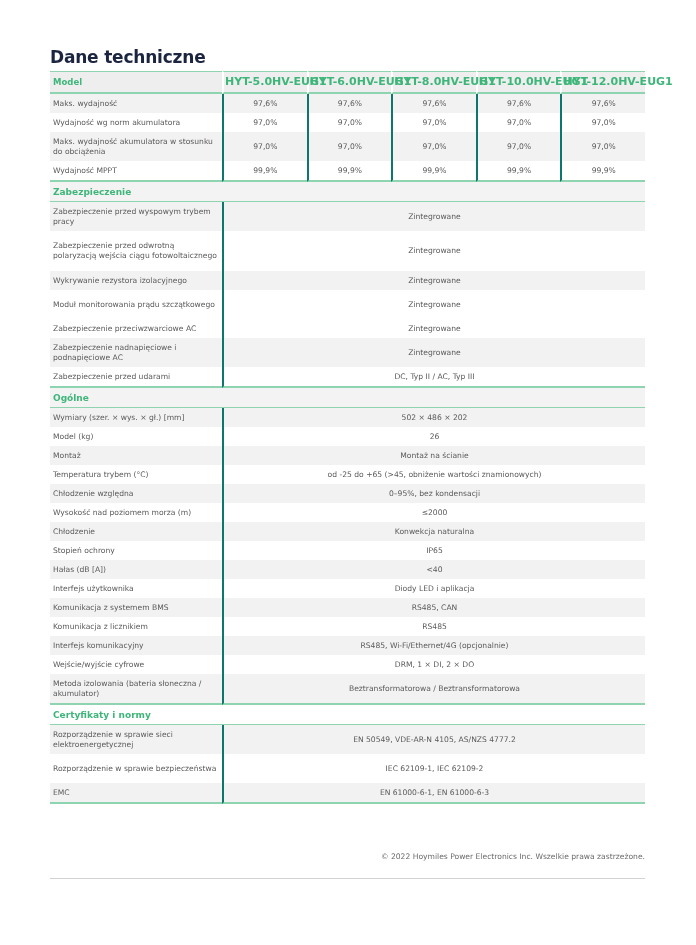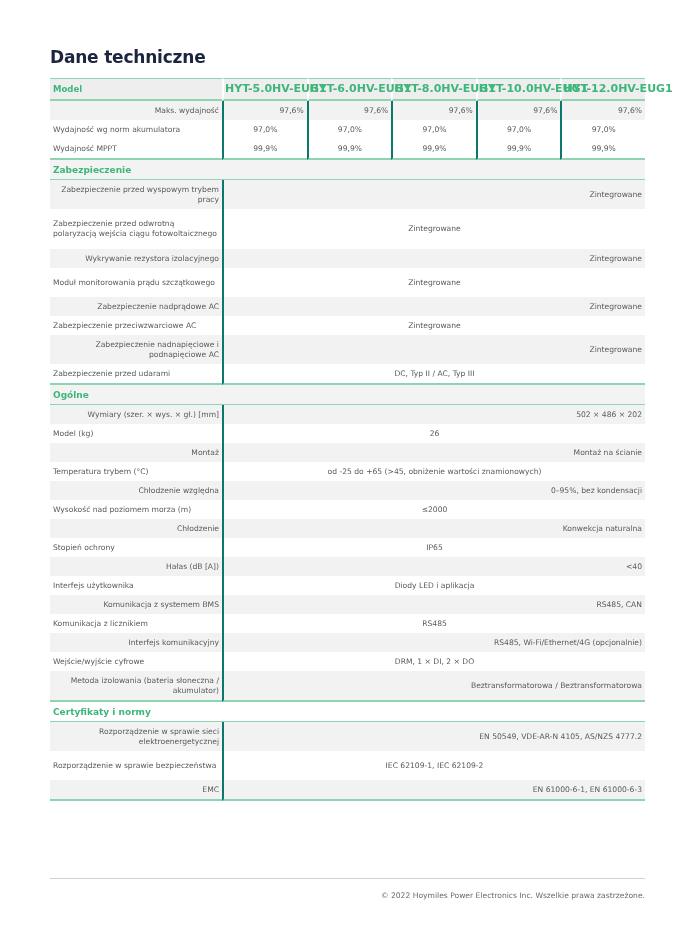--- a/index.html
+++ b/index.html
@@ -1,40 +1,40 @@
 <!DOCTYPE html>
 <html><head>
 <meta charset="utf-8">
 <style>
   html, body { margin:0; padding:0; background:#ffffff; }
   body { width:696px; height:945px; position:relative; font-family:"DejaVu Sans", sans-serif; color:#555; overflow:hidden; }
   .title { position:absolute; left:50px; top:47px; font-size:17px; font-weight:bold; color:#1c2540; letter-spacing:-0.2px; margin:0; font-family:"DejaVu Sans", sans-serif; }
-  table.spec { position:absolute; left:50px; top:78px; width:595px; border-collapse:separate; border-spacing:0; table-layout:fixed; font-size:7.6px; }
+  table.spec { position:absolute; left:50px; top:71px; width:595px; border-collapse:separate; border-spacing:0; table-layout:fixed; font-size:7.6px; }
   table.spec col.c-label { width:172px; }
   table.spec col.c-model { width:84.6px; }
   table.spec td { padding:0 3px; vertical-align:middle; line-height:10px; color:#5a5a5a; }
   table.spec td.lbl { padding-left:3px; }
   table.spec td.val { text-align:center; }
   
   tr.hdr td { height:20px; background:#eeeeee; color:#3eb67a; font-weight:bold; font-size:11px; border-top:1.5px solid #8fd4b0; border-bottom:2px solid #8fd4b0; text-align:right; white-space:nowrap; padding:0 1px; }
   tr.hdr td.lbl { text-align:left; padding-left:3px; font-size:8.5px; }
   tr.hdr td + td { border-left:2px solid #fff; }
   
   tr.sec td { height:19px; color:#3eb67a; font-weight:bold; font-size:9px; border-bottom:1.5px solid #8fd4b0; padding-left:3px; }
   tr.sec.shaded td { background:#f3f3f3; }
   tr.sec.first td { background:#fff; }
   
   tr.row td { height:19px; }
   tr.row.l2 td { height:29px; }
   tr.row.l3 td { height:40px; }
-  tr.row.alt td { background:#f2f2f2;text-align:right; }
+  tr.row.alt td { background:#f2f2f2; }
   tr.row td + td { border-left:2px solid #0f766e; }
   tr.row.last td { border-bottom:2px solid #8fd4b0; }
   .rule { position:absolute; left:50px; top:878px; width:595px; height:0; border-top:1px solid #d2d2d2; }
-  .footer { position:absolute; right:51px; top:891px; font-size:7.6px; color:#6a6a6a; }
+  .footer { position:absolute; right:51px; top:852px; font-size:7.6px; color:#6a6a6a; }
 </style>
 </head>
 <body>
 
 <h1 class="title">Dane techniczne</h1>
 
 <table class="spec">
   <colgroup>
     <col class="c-label">
       <col class="c-model">
@@ -62,20 +62,28 @@
       <td class="val">97,6%</td>
     </tr>
     <tr class="row">
       <td class="lbl">Wydajność wg norm akumulatora</td>
       <td class="val">97,0%</td>
       <td class="val">97,0%</td>
       <td class="val">97,0%</td>
       <td class="val">97,0%</td>
       <td class="val">97,0%</td>
     </tr>
+    <tr class="row alt l2">
+      <td class="lbl">Maks. wydajność akumulatora w stosunku do obciążenia</td>
+      <td class="val">97,0%</td>
+      <td class="val">97,0%</td>
+      <td class="val">97,0%</td>
+      <td class="val">97,0%</td>
+      <td class="val">97,0%</td>
+    </tr>
     <tr class="row last">
       <td class="lbl">Wydajność MPPT</td>
       <td class="val">99,9%</td>
       <td class="val">99,9%</td>
       <td class="val">99,9%</td>
       <td class="val">99,9%</td>
       <td class="val">99,9%</td>
     </tr>
 
     <tr class="sec shaded">
@@ -88,24 +96,20 @@
     <tr class="row l3">
       <td class="lbl">Zabezpieczenie przed odwrotną polaryzacją wejścia ciągu fotowoltaicznego</td>
       <td class="val" colspan="5">Zintegrowane</td>
     </tr>
     <tr class="row alt">
       <td class="lbl">Wykrywanie rezystora izolacyjnego</td>
       <td class="val" colspan="5">Zintegrowane</td>
     </tr>
     <tr class="row l2">
       <td class="lbl">Moduł monitorowania prądu szczątkowego</td>
-      <td class="val" colspan="5">Zintegrowane</td>
-    </tr>
-    <tr class="row alt">
-      <td class="lbl">Zabezpieczenie nadprądowe AC</td>
       <td class="val" colspan="5">Zintegrowane</td>
     </tr>
     <tr class="row">
       <td class="lbl">Zabezpieczenie przeciwzwarciowe AC</td>
       <td class="val" colspan="5">Zintegrowane</td>
     </tr>
     <tr class="row alt l2">
       <td class="lbl">Zabezpieczenie nadnapięciowe i podnapięciowe AC</td>
       <td class="val" colspan="5">Zintegrowane</td>
     </tr>

